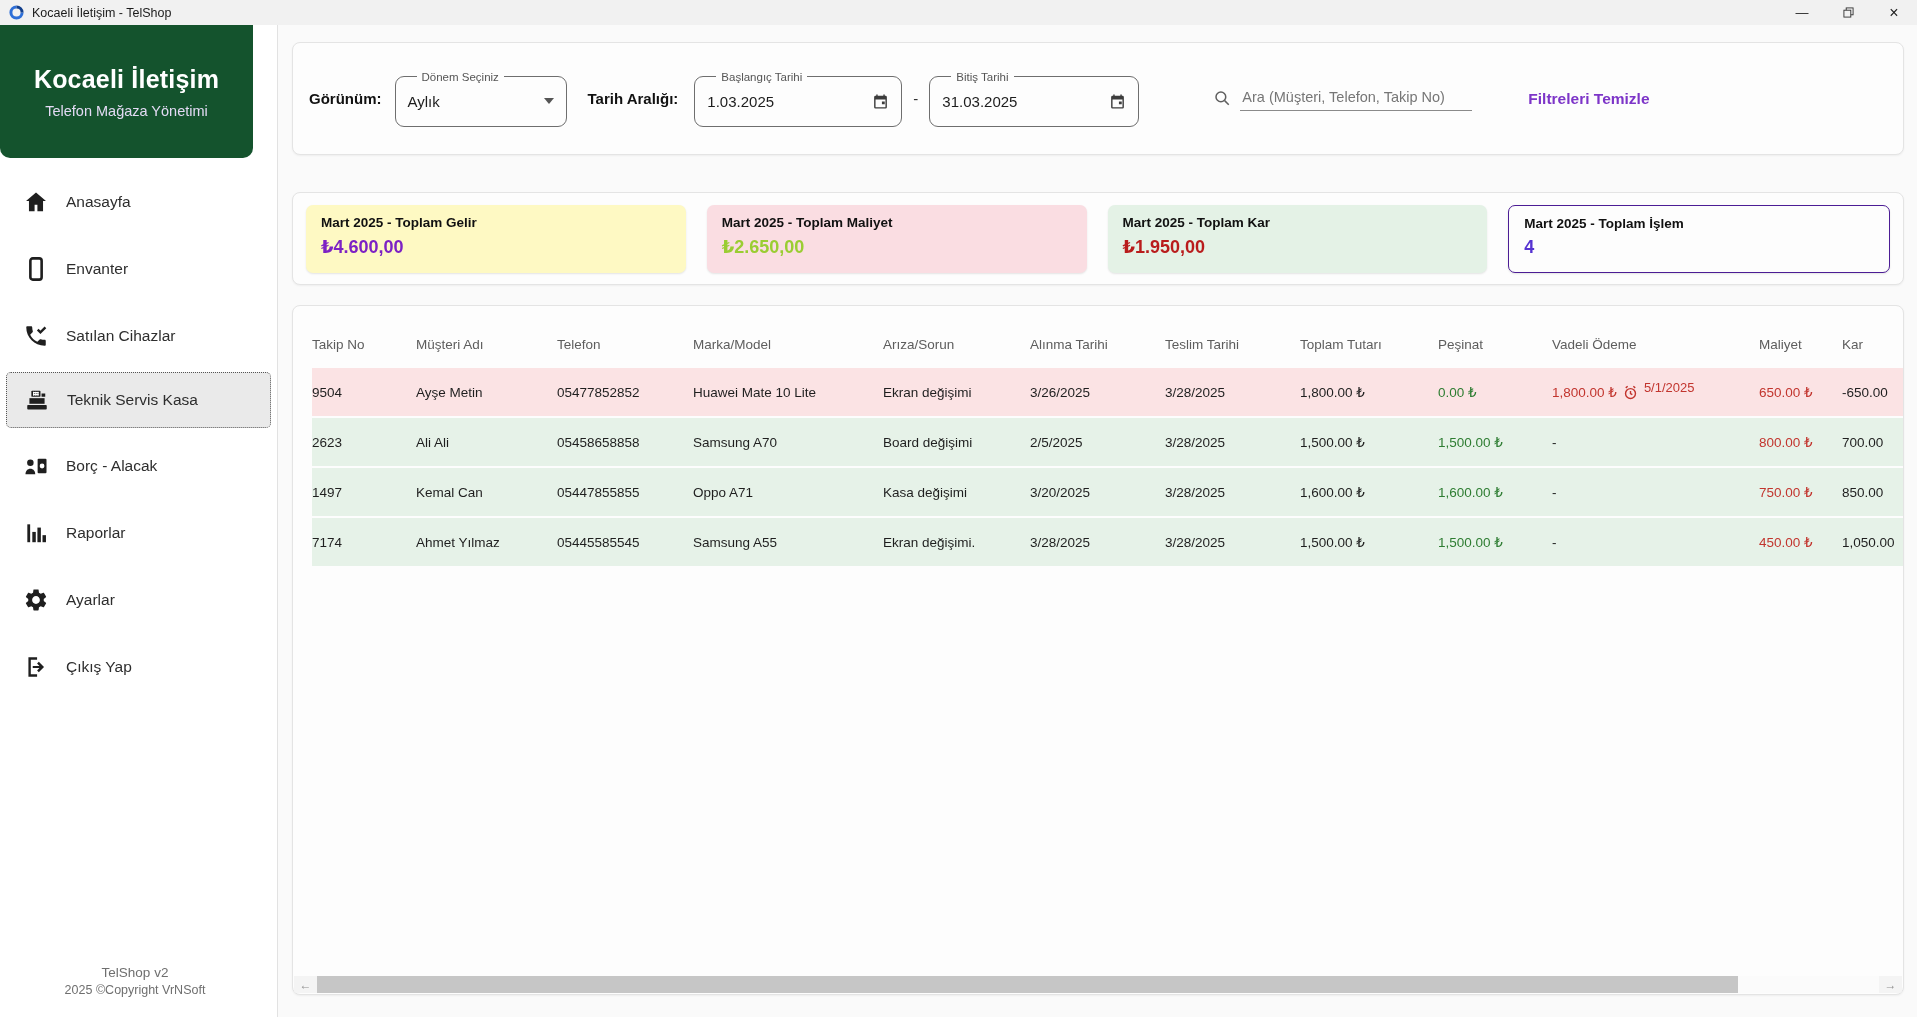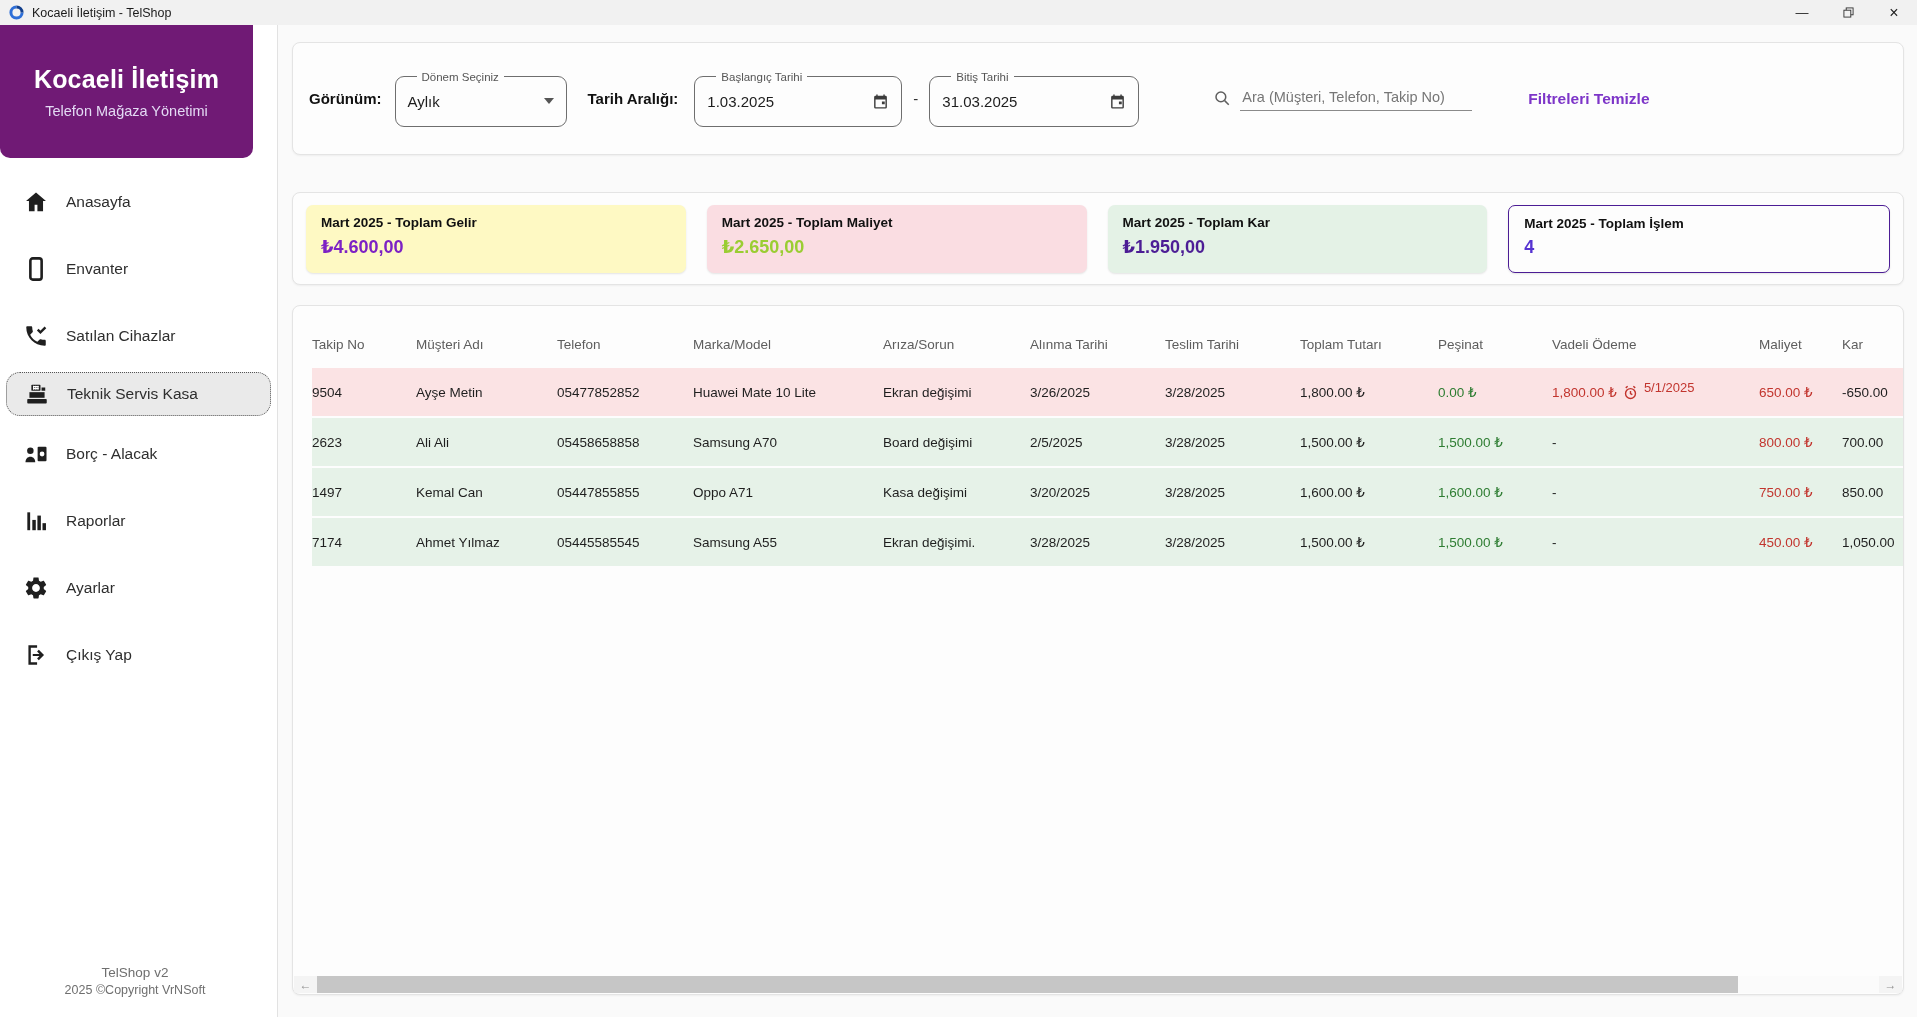--- a/index.html
+++ b/index.html
@@ -13,30 +13,30 @@
   .winbtn { width:46px; height:25px; display:flex; align-items:center; justify-content:center;
             color:#222; font-size:13px; cursor:pointer; }
   .winbtn.close { font-size:16px; }
 
   
   .app { display:flex; height:992px; }
   .sidebar { width:278px; background:#ffffff; border-right:1px solid #e2e2e2; position:relative; flex:none; }
   .main { flex:1; padding:17px 13px 0 14px; display:flex; flex-direction:column; overflow:hidden; }
 
   
-  .brand { height:133px; background:#701a75; margin-right:24px; border-radius:0 0 10px 10px;
+  .brand { height:133px; background:#14532d; margin-right:24px; border-radius:0 0 10px 10px;
            display:flex; flex-direction:column; align-items:center; justify-content:center; }
   .brand-title { color:#ffffff; font-size:25px; font-weight:bold; letter-spacing:.2px; }
   .brand-sub { color:#e3daf4; font-size:14.5px; margin-top:9px; }
   .nav { margin-top:10px; }
   .nav-item { height:67px; display:flex; align-items:center; padding-left:23px; gap:17px;
               font-size:15.5px; color:#2e2e2e; cursor:pointer; }
   .nav-item svg { width:26px; height:26px; flex:none; }
-  .nav-item.selected { height:44px; margin:3px 6px 4px 6px; padding-left:17px;
-                       background:#eaeaea; border:1px dotted #555; border-radius:14px; }
+  .nav-item.selected { height:56px; margin:3px 6px 4px 6px; padding-left:17px;
+                       background:#eaeaea; border:1px dotted #555; border-radius:5px; }
   .side-footer { position:absolute; bottom:20px; left:0; width:270px; text-align:center; color:#6f6f6f; }
   .side-footer .l1 { font-size:13.5px; }
   .side-footer .l2 { font-size:12.5px; margin-top:3px; }
 
   
   .panel { background:#fdfdfd; border:1px solid #e4e4e4; border-radius:8px;
            box-shadow:0 1px 2px rgba(0,0,0,.05); }
 
   
   .filter-panel { height:113px; display:flex; align-items:center; padding:0 16px; flex:none; }
@@ -61,21 +61,21 @@
   .clear-filters { margin-left:56px; color:#7d35c8; font-weight:bold; font-size:15.5px; cursor:pointer; white-space:nowrap; }
 
   
   .cards-panel { height:93px; margin-top:37px; display:flex; align-items:center; gap:21px;
                  padding:0 13px; flex:none; }
   .scard { flex:1; height:68px; border-radius:7px; padding:10px 15px; box-shadow:0 1px 2px rgba(0,0,0,.10); }
   .scard .t { font-size:13.5px; font-weight:bold; color:#111; }
   .scard .v { font-size:18px; font-weight:bold; margin-top:6px; }
   .c-gelir   { background:#fef9c3; } .c-gelir .v   { color:#7d22c4; }
   .c-maliyet { background:#fadde2; } .c-maliyet .v { color:#9acd32; }
-  .c-kar     { background:#e4f2e6; } .c-kar .v     { color:#4c1d95; }
+  .c-kar     { background:#e4f2e6; } .c-kar .v     { color:#b91c1c; }
   .c-islem   { background:#fdfdfd; border:1px solid #4c1d95; } .c-islem .v { color:#5633d1; }
 
   
   .table-panel { margin-top:20px; flex:1; margin-bottom:22px; display:flex; flex-direction:column;
                  overflow:hidden; }
   .tbody-clip { padding:16px 0 0 19px; overflow:hidden; flex:none; }
   .thead-row, .trow { display:grid; width:1650px;
       grid-template-columns:104px 141px 136px 190px 147px 135px 135px 138px 114px 207px 83px 120px;
       align-items:center; }
   .thead-row { height:44px; color:#5d5d5d; font-size:13.5px; }

